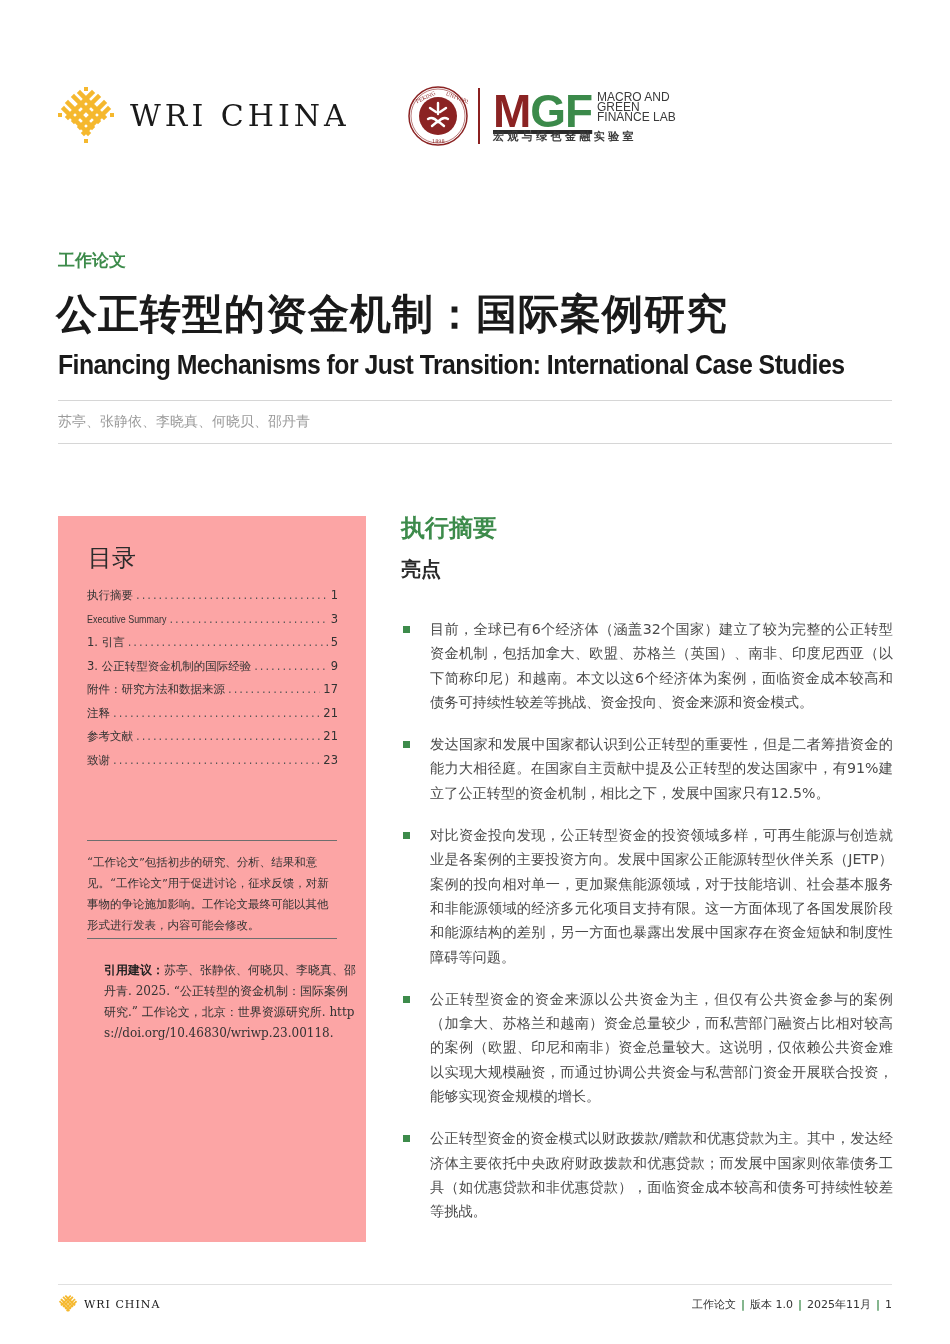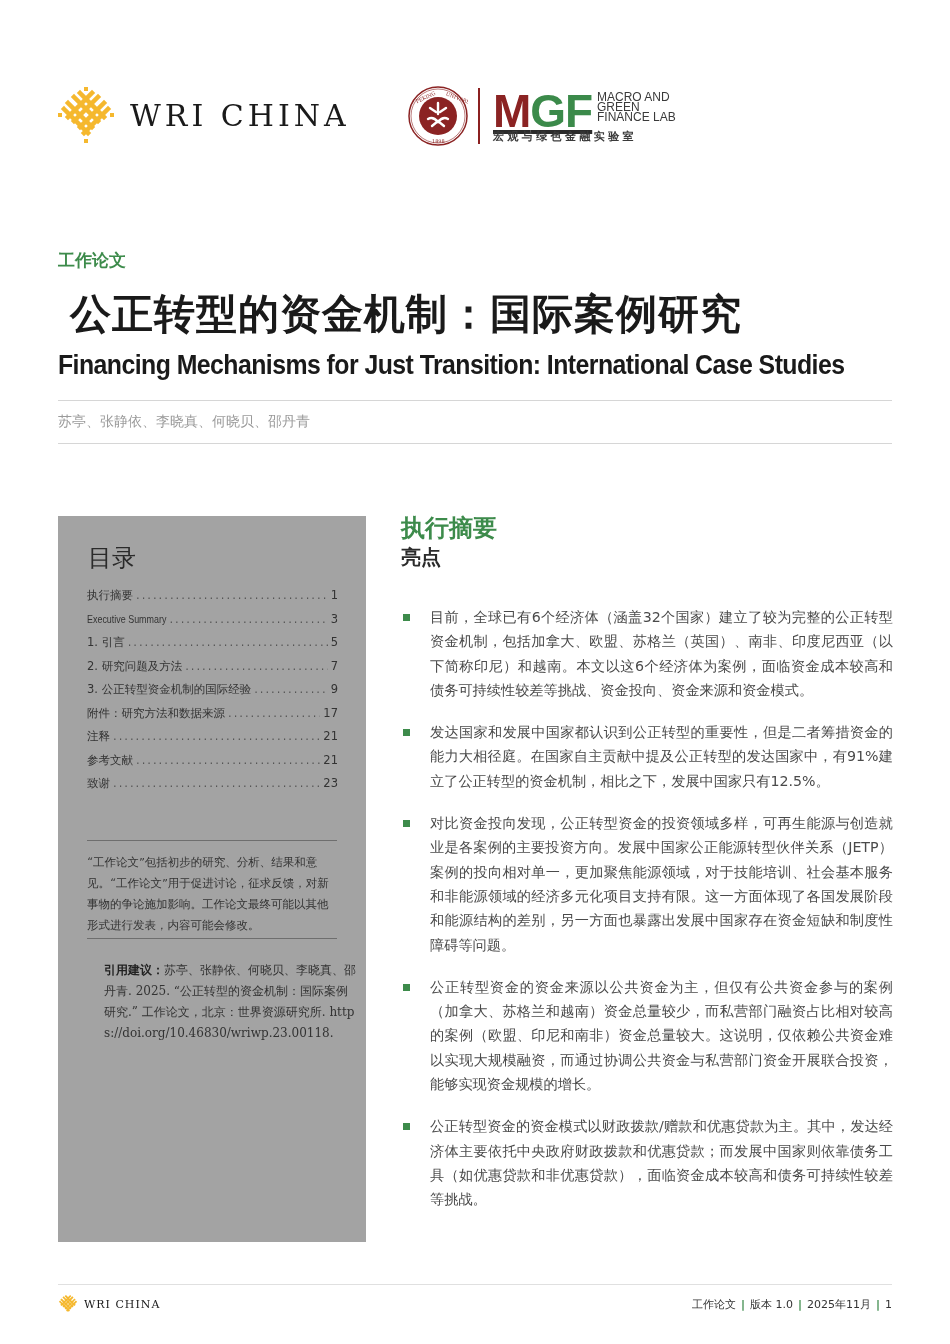--- a/index.html
+++ b/index.html
@@ -14,47 +14,47 @@
   .pku-logo { position: absolute; left: 350px; top: 0; width: 60px; height: 60px; }
   .logo-divider { position: absolute; left: 420px; top: 2px; width: 2px; height: 56px; background: #8b2020; }
   .mgf-logo { position: absolute; left: 435px; top: 6px; height: 54px; }
   .mgf-letters { position: absolute; left: 0; top: 0; font-family: "Liberation Sans", sans-serif; font-weight: bold; font-size: 46px; letter-spacing: -1px; line-height: 38px; text-decoration: underline; }
   .mgf-m { color: #8b2323; }
   .mgf-gf { color: #3b8a4a; }
   .mgf-sub { position: absolute; left: 104px; top: 0px; font-family: "Liberation Sans", sans-serif; font-size: 12px; line-height: 10px; color: #3a3a3a; width: 80px; }
   .mgf-cn { position: absolute; left: 0; top: 37px; font-size: 11px; letter-spacing: 3.4px; color: #3a3a3a; white-space: nowrap; font-weight: bold; }
 
   .doc-type { position: absolute; left: 58px; top: 249px; font-size: 17px; font-weight: bold; color: #3d8b4b; }
-  .title-cn { position: absolute; left: 70px; top: 287px; font-size: 41px; font-weight: bold; color: #1a1a1a; letter-spacing: 1px; white-space: nowrap; }
+  .title-cn { position: absolute; left: 56px; top: 287px; font-size: 41px; font-weight: bold; color: #1a1a1a; letter-spacing: 1px; white-space: nowrap; }
   .title-en { position: absolute; left: 58px; top: 350px; font-family: "Liberation Sans", sans-serif; font-size: 27px; font-weight: bold; color: #1a1a1a; letter-spacing: -0.6px; white-space: nowrap; transform: scaleX(0.92); transform-origin: left; }
   .rule { position: absolute; left: 58px; width: 834px; height: 1px; background: #d6d6d6; }
   .rule-1 { top: 400px; }
   .rule-2 { top: 443px; }
   .authors { position: absolute; left: 58px; top: 413px; font-size: 14px; color: #9a9a9a; }
 
-  .toc-panel { position: absolute; left: 58px; top: 516px; width: 308px; height: 726px; background: #a3a3a3; padding: 0 30px; }
+  .toc-panel { position: absolute; left: 58px; top: 516px; width: 308px; height: 726px; background: #fca5a5; padding: 0 30px; }
   .toc-title { position: absolute; left: 30px; top: 26px; font-size: 24px; color: #2b2b2b; }
   .toc-list { position: absolute; left: 29px; top: 72px; width: 251px; }
   .toc-item { display: flex; align-items: baseline; height: 23.5px; font-size: 11.5px; color: #333; white-space: nowrap; }
   .toc-item .lbl { flex: none; }
   .toc-item .dots { flex: 1; overflow: hidden; margin: 0 3px; letter-spacing: 2px; color: #555; }
   .toc-item .dots::before { content: "................................................................................"; }
   .toc-item .pg { flex: none; }
   .toc-item.en .lbl { font-family: "Liberation Sans", sans-serif; font-size: 10.5px; transform: scaleX(0.85); transform-origin: left; margin-right: -14px; }
 
   .toc-rule { position: absolute; left: 29px; width: 250px; height: 1px; background: #6e6e6e; }
   .toc-rule-a { top: 324px; }
   .toc-rule-b { top: 422px; }
   .note { position: absolute; left: 29px; top: 336px; width: 252px; font-family: "DejaVu Serif", "Liberation Serif", serif; font-size: 11.5px; line-height: 21px; color: #333; }
   .citation { position: absolute; left: 29px; top: 444px; width: 252px; font-family: "DejaVu Serif", "Liberation Serif", serif; font-size: 12px; line-height: 21px; color: #333; word-break: break-all; margin-left: 17px; }
   .citation b { font-weight: bold; color: #222; }
 
   .summary { position: absolute; left: 401px; top: 512px; width: 492px; }
   .sum-title { font-size: 24px; font-weight: bold; color: #3d8b4b; }
-  .sum-sub { font-size: 20px; color: #2b2b2b; }
+  .sum-sub { margin-top: 12px; font-size: 20px; color: #2b2b2b; }
   .bullets { list-style: none; margin-top: 34px; }
   .bullet { position: relative; padding-left: 29px; font-size: 14.2px; line-height: 24.3px; color: #4a4a4a; margin-bottom: 18px; text-align: justify; }
   .bullet .sq { position: absolute; left: 2px; top: 9px; width: 7px; height: 7px; background: #3d8b4b; }
 
   .footer-rule { position: absolute; left: 58px; top: 1284px; width: 834px; height: 1px; background: #e0e0e0; }
   .footer-logo { position: absolute; left: 58px; top: 1294px; display: flex; align-items: center; }
   .footer-mark { width: 20px; height: 20px; }
   .footer-text { margin-left: 6px; font-family: "DejaVu Serif", "Liberation Serif", serif; font-size: 11px; letter-spacing: 1px; color: #1a1a1a; }
   .footer-meta { position: absolute; right: 58px; top: 1297px; font-size: 11px; color: #333; white-space: nowrap; }
   .footer-meta .sep { color: #3d8b4b; margin: 0 5px; font-weight: bold; }
@@ -137,25 +137,20 @@
         <span class="lbl">Executive Summary</span>
         <span class="dots"></span>
         <span class="pg">3</span>
       </div>
     <div class="toc-item">
         <span class="lbl">1. 引言</span>
         <span class="dots"></span>
         <span class="pg">5</span>
       </div>
     <div class="toc-item">
-        <span class="lbl">2. 研究问题及方法</span>
-        <span class="dots"></span>
-        <span class="pg">7</span>
-      </div>
-    <div class="toc-item">
         <span class="lbl">3. 公正转型资金机制的国际经验</span>
         <span class="dots"></span>
         <span class="pg">9</span>
       </div>
     <div class="toc-item">
         <span class="lbl">附件：研究方法和数据来源</span>
         <span class="dots"></span>
         <span class="pg">17</span>
       </div>
     <div class="toc-item">

